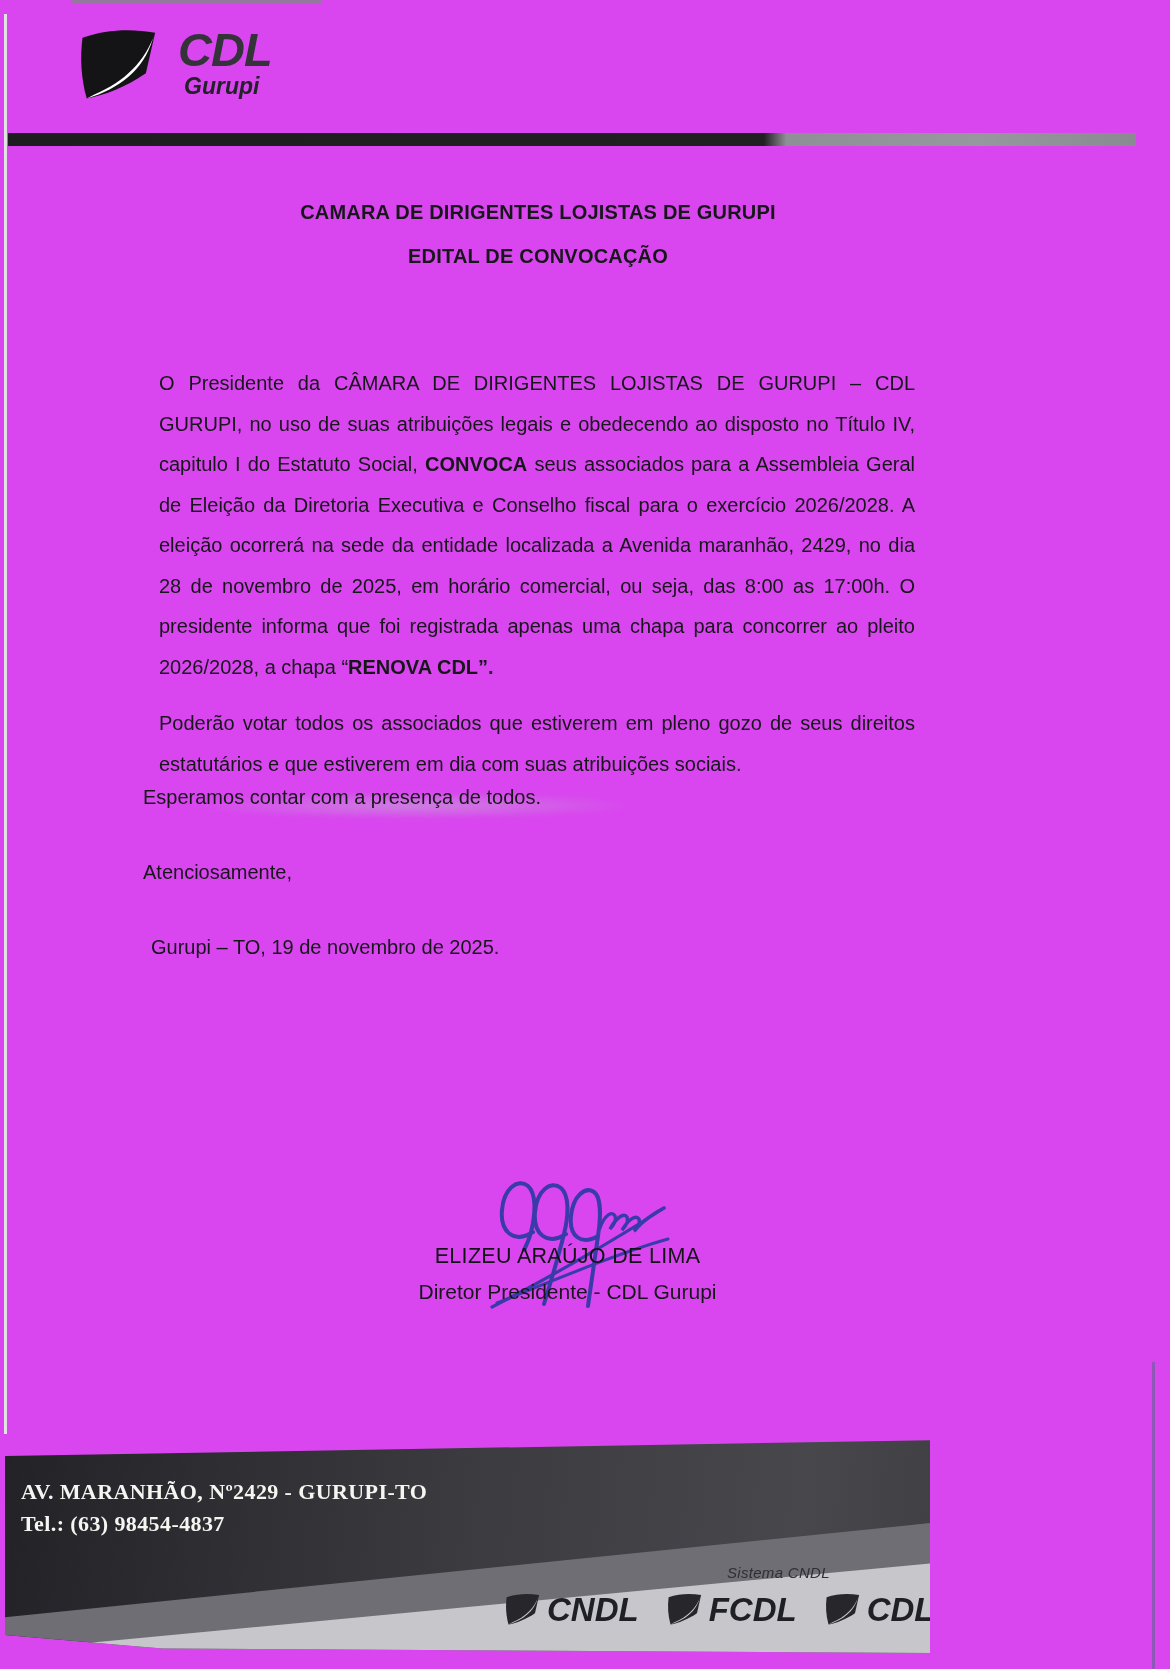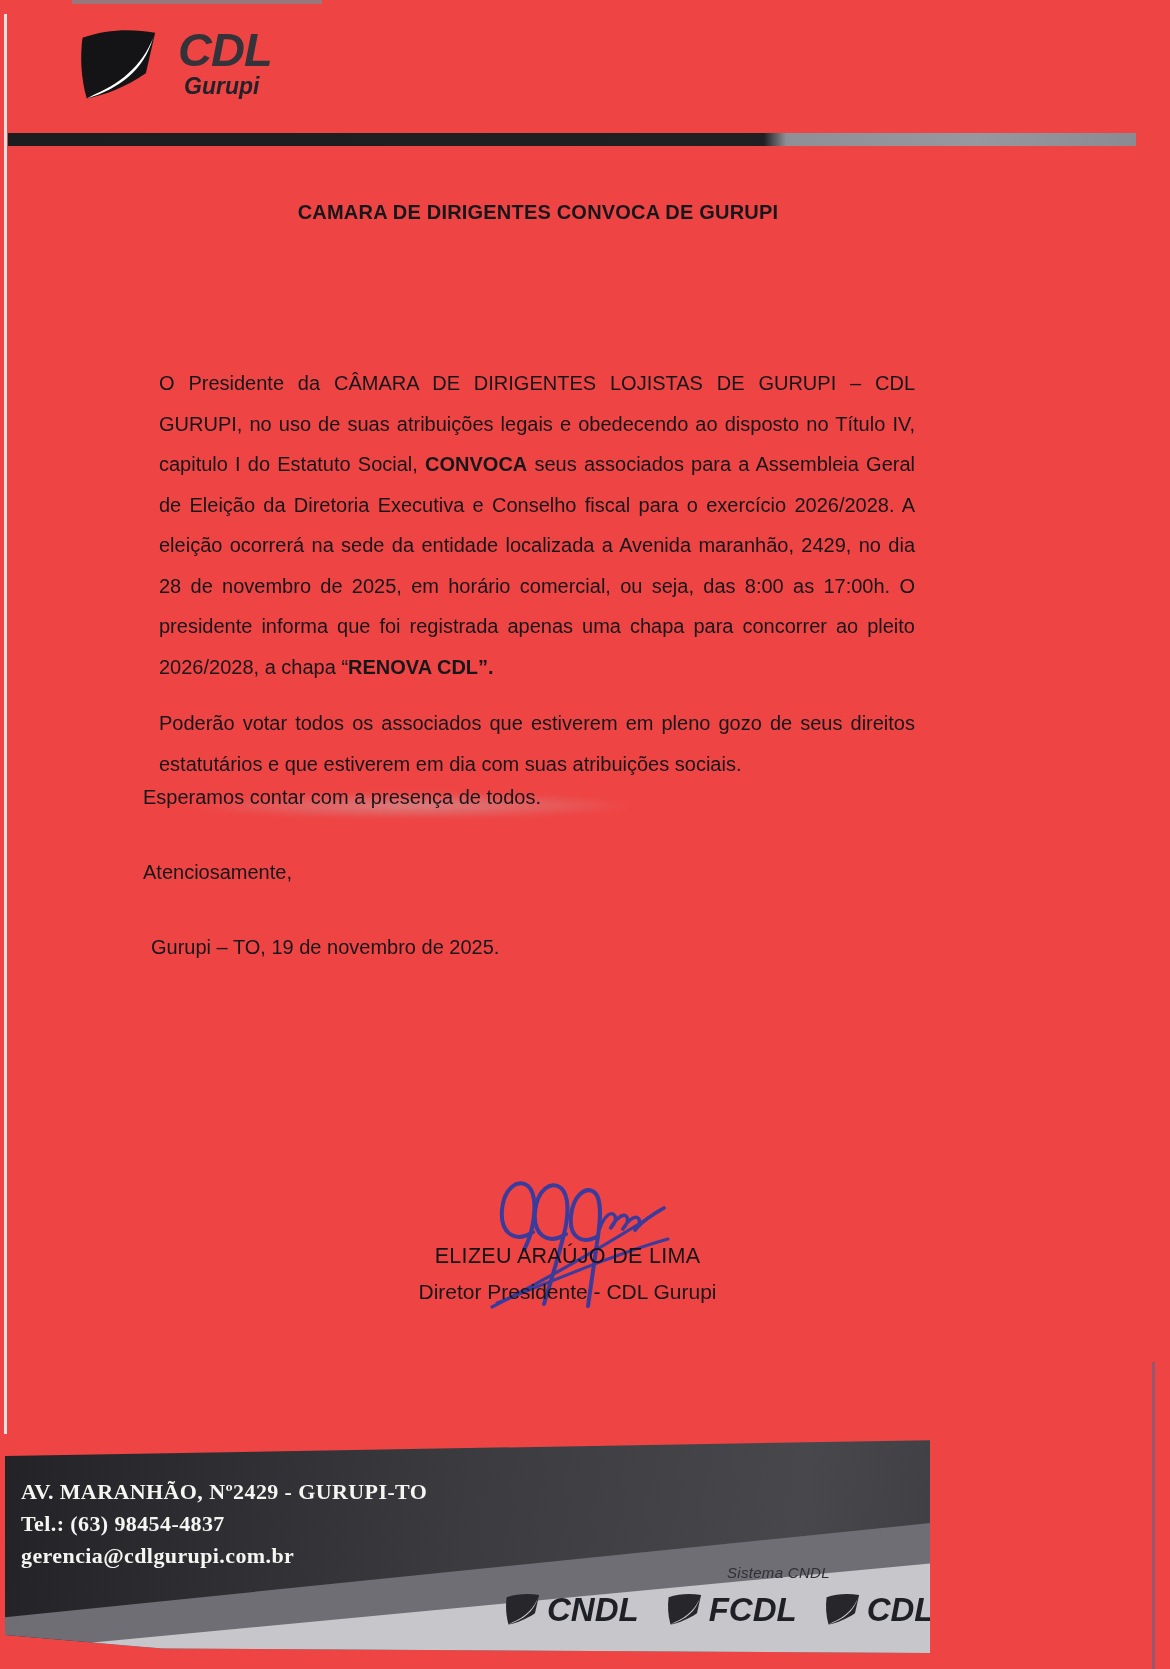--- a/index.html
+++ b/index.html
@@ -1,17 +1,17 @@
 <!DOCTYPE html>
 <html><head>
 <meta charset="utf-8">
 <style>
   html,body{margin:0;padding:0;background:#e8e8e8;}
   .page{
-    position:relative;width:1170px;height:1669px;background:#ef4444;
+    position:relative;width:1170px;height:1669px;background:#d946ef;
     font-family:"Liberation Sans",sans-serif;color:#1c1c1f;overflow:hidden;
     margin:0 auto;
   }
   
   .brand{position:absolute;left:70px;top:26px;display:flex;align-items:flex-start;gap:12px;}
   .swoosh-lg{width:96px;height:76px;}
   .brand-text .brand-name{
     font-size:47px;font-weight:bold;font-style:italic;line-height:1;
     color:#333339;letter-spacing:-1px;
   }
@@ -93,21 +93,22 @@
     </svg>
     <div class="brand-text">
       <div class="brand-name">CDL</div>
       <div class="brand-sub">Gurupi</div>
     </div>
   </div>
 
   <div class="topbar"></div>
 
   <div class="titles">
-    <div>CAMARA DE DIRIGENTES CONVOCA DE GURUPI</div>
+    <div>CAMARA DE DIRIGENTES LOJISTAS DE GURUPI</div>
+    <div>EDITAL DE CONVOCAÇÃO</div>
   </div>
 
   <div class="bodytext">
     <p><span>O Presidente da CÂMARA DE DIRIGENTES LOJISTAS DE GURUPI – CDL GURUPI, no uso de suas atribuições legais e obedecendo ao disposto no Título IV, capitulo I do Estatuto Social, </span><span class="b">CONVOCA</span><span> seus associados para a Assembleia Geral de Eleição da Diretoria Executiva e Conselho fiscal para o exercício 2026/2028. A eleição ocorrerá na sede da entidade localizada a Avenida maranhão, 2429, no dia 28 de novembro de 2025, em horário comercial, ou seja, das 8:00 as 17:00h. O presidente informa que foi registrada apenas uma chapa para concorrer ao pleito 2026/2028, a chapa “</span><span class="b">RENOVA CDL”.</span></p>
     <p>Poderão votar todos os associados que estiverem em pleno gozo de seus direitos estatutários e que estiverem em dia com suas atribuições sociais.</p>
   </div>
 
   <div class="closing-line c1">Esperamos contar com a presença de todos.</div>
   <div class="closing-line c2">Atenciosamente,</div>
   <div class="closing-line c3">Gurupi – TO, 19 de novembro de 2025.</div>
@@ -129,21 +130,20 @@
   </div>
 
   <div class="banner">
     <div class="band band-dark"></div>
     <div class="band band-mid"></div>
     <div class="band band-light"></div>
 
     <div class="footer-contact">
       <div>AV. MARANHÃO, Nº2429 - GURUPI-TO</div>
       <div>Tel.: (63) 98454-4837</div>
-      <div>gerencia@cdlgurupi.com.br</div>
     </div>
 
     <div class="sistema">Sistema CNDL</div>
 
     <div class="logos">
       <div class="logo-item">
         <svg class="swoosh-sm" viewBox="0 0 100 90">
           <path d="M8,14 C36,4 66,3 94,8 L83,56 C60,72 34,82 13,86 C6,62 5,36 8,14 Z" fill="#26262b"></path>
           <path d="M94,8 C82,42 58,66 22,81 L13,86 C52,74 80,52 91,16 Z" fill="#c7c7cb"></path>
         </svg>

